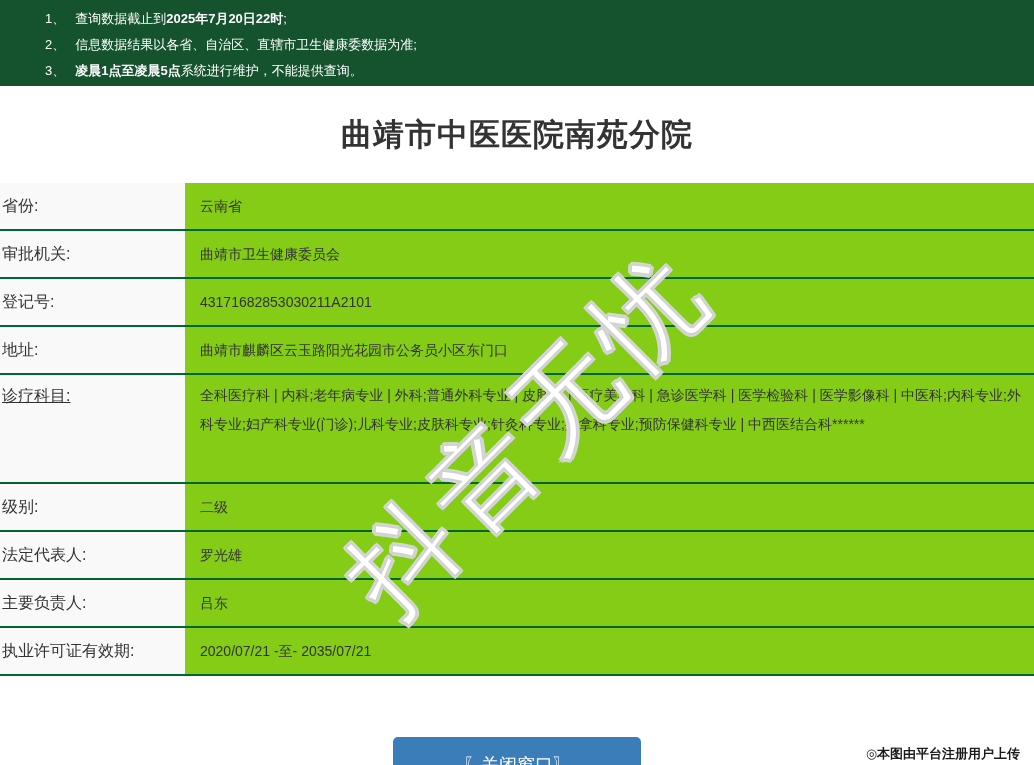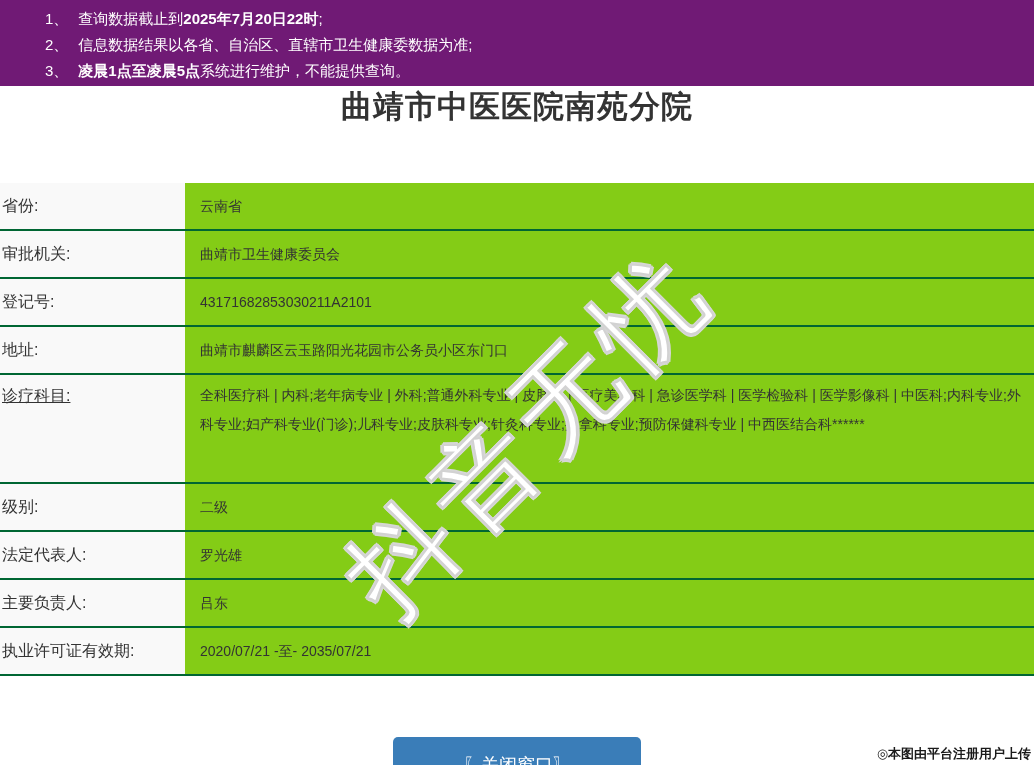--- a/index.html
+++ b/index.html
@@ -6,36 +6,36 @@
   html, body {
     width: 1034px; height: 765px;
     overflow: hidden;
     background: #ffffff;
     font-family: "Liberation Sans", "DejaVu Sans", sans-serif;
     position: relative;
   }
   
   .notice-bar {
     width: 100%; height: 86px;
-    background: #701a75;
+    background: #14532d;
     color: #ffffff;
     padding: 7px 0 0 45px;
-    font-size: 15px;
+    font-size: 13px;
   }
   .notice-line {
     line-height: 24px;
     margin-bottom: 2px;
     white-space: nowrap;
   }
   .notice-line .num { margin-right: 10px; }
   .notice-line b { font-weight: bold; }
   
   .title-wrap {
     height: 97px;
-    display: flex; justify-content: center;
+    display: flex; align-items: center; justify-content: center;
   }
   .page-title {
     font-size: 31px;
     font-weight: bold;
     color: #333333;
     letter-spacing: 1px;
   }
   
   .detail-table { width: 100%; }
   .detail-row {
@@ -97,21 +97,21 @@
       -2px -2px 0 #d7d7d7, 2px -2px 0 #d7d7d7,
       -2px  2px 0 #d7d7d7, 2px  2px 0 #d7d7d7,
       -2px  0   0 #d7d7d7, 2px  0   0 #d7d7d7,
        0   -2px 0 #d7d7d7, 0    2px 0 #d7d7d7;
     z-index: 5;
     pointer-events: none;
   }
   
   .wm-corner {
     position: absolute;
-    right: 3px; bottom: 2px;
+    right: 14px; bottom: 2px;
     font-size: 13px;
     font-weight: bold;
     color: #1a1a1a;
     text-shadow:
       -1px -1px 0 #ffffff, 1px -1px 0 #ffffff,
       -1px  1px 0 #ffffff, 1px  1px 0 #ffffff;
     z-index: 6;
   }
 </style>
 </head>

